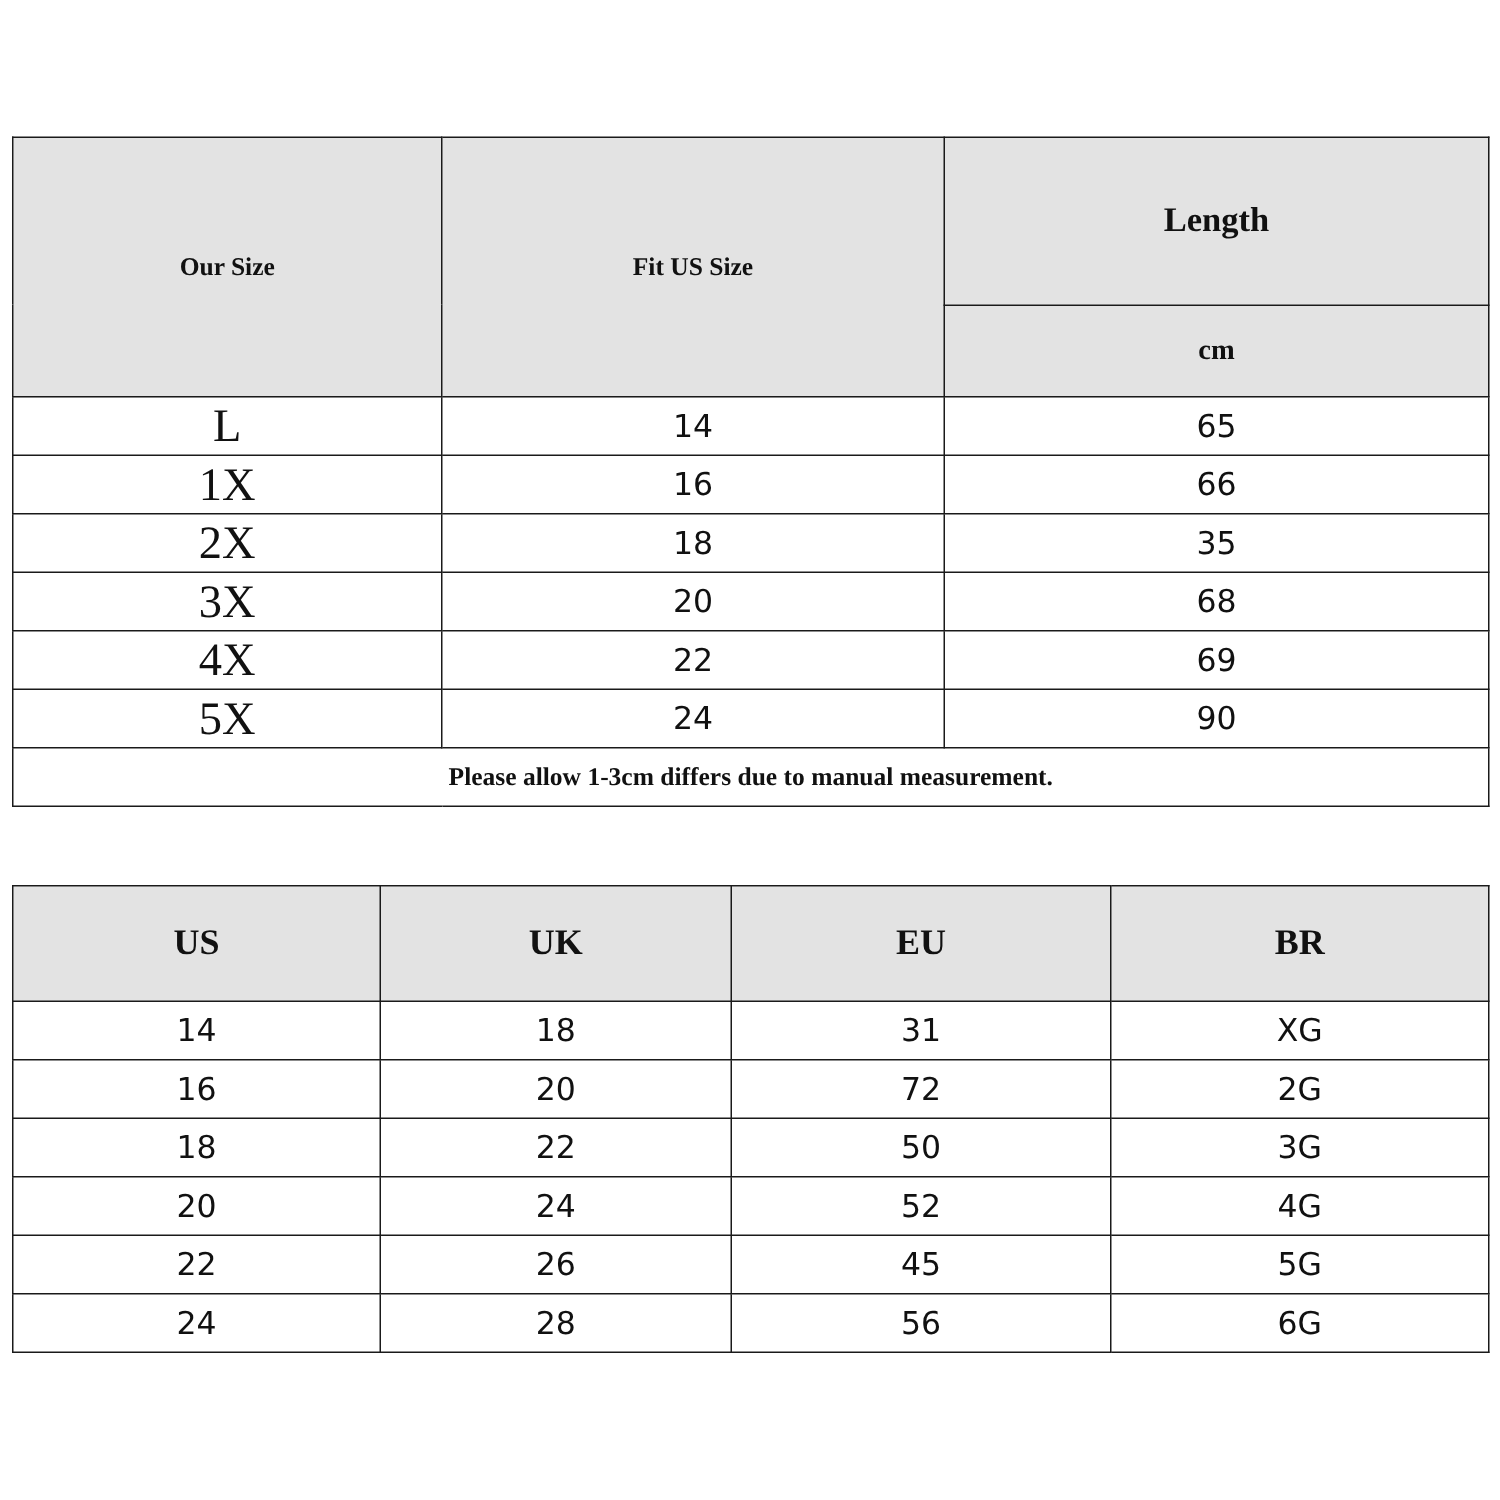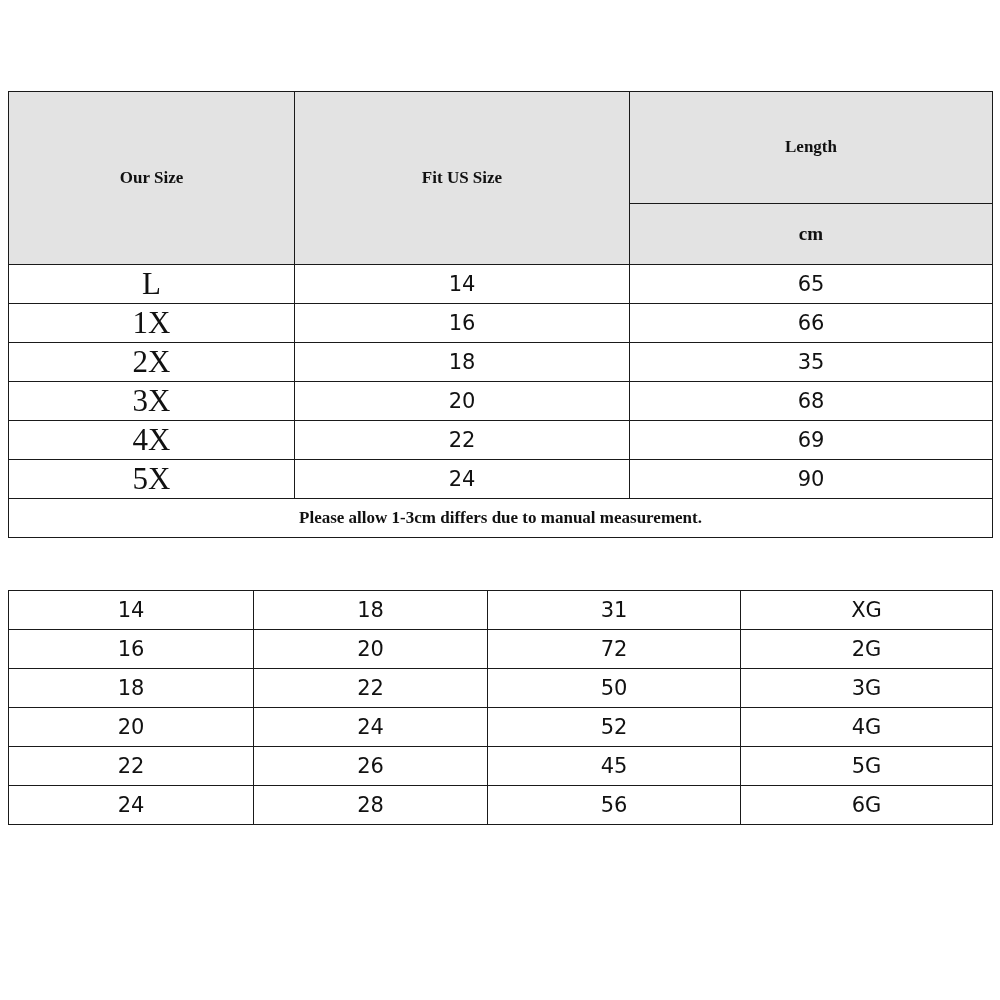--- a/index.html
+++ b/index.html
@@ -1,21 +1,21 @@
 <!DOCTYPE html>
 <html><head>
 <meta charset="utf-8">
 <style>
   html, body { margin:0; padding:0; background:#ffffff; }
   body { width:1000px; height:1000px; position:relative; overflow:hidden; font-family:"Liberation Serif", serif; color:#111; }
   .tbl { position:absolute; left:8px; width:984px; border-collapse:collapse; table-layout:fixed; }
   .tbl td, .tbl th { border:1.5px solid #1a1a1a; text-align:center; vertical-align:middle; padding:0; }
   .hdr { background:#e3e3e3; font-weight:bold; }
   #t1 { top:91px; }
-  #t1 .h-main { height:110px; font-size:17px; }
+  #t1 .h-main { height:110px; font-size:23px; }
   #t1 .h-sub { height:60px; font-size:19px; }
   #t1 .h-tall { height:172px; font-size:17px; }
   #t1 td.size { font-size:31px; height:38px; line-height:38px; }
   #t1 td.num { font-family:"DejaVu Sans", sans-serif; font-size:21px; height:38px; }
   #t1 td.note { height:38px; font-size:17px; font-weight:bold; }
   #t2 { top:590px; }
   #t2 th { height:76px; font-size:24px; }
   #t2 td { height:38px; font-family:"DejaVu Sans", sans-serif; font-size:21px; }
 </style>
 </head>
@@ -73,20 +73,26 @@
   </table>
 
 <table class="tbl" id="t2">
   <colgroup>
       <col style="width:245px">
       <col style="width:234px">
       <col style="width:253px">
       <col style="width:252px">
     </colgroup>
   <tbody>
+      <tr>
+    <th class="hdr">US</th>
+    <th class="hdr">UK</th>
+    <th class="hdr">EU</th>
+    <th class="hdr">BR</th>
+  </tr>
   <tr>
     <td>14</td>
     <td>18</td>
     <td>31</td>
     <td>XG</td>
   </tr>
   <tr>
     <td>16</td>
     <td>20</td>
     <td>72</td>

